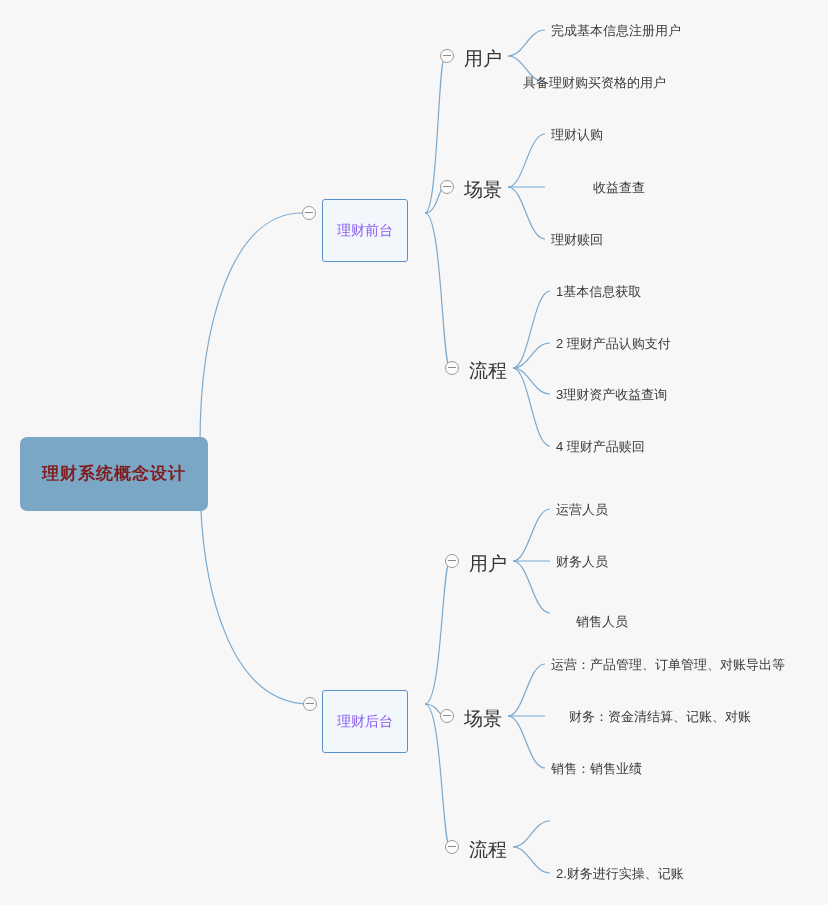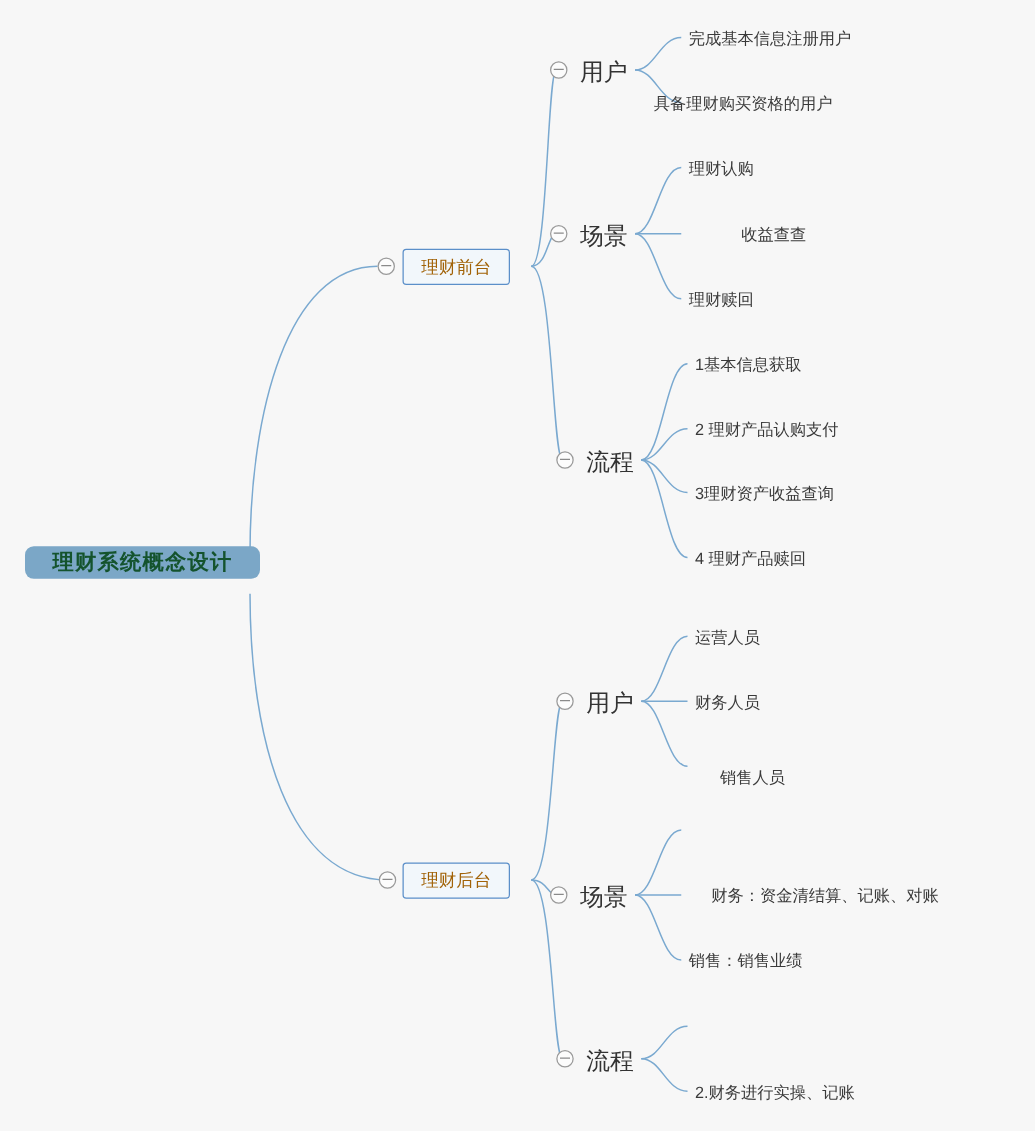--- a/index.html
+++ b/index.html
@@ -31,36 +31,36 @@
     pointer-events: none;
   }
   .node {
     position: absolute;
     white-space: nowrap;
     box-sizing: border-box;
   }
   
   .node-root {
     background: #7ba7c7;
-    color: #14532d;
+    color: #7f1d1d;
     font-size: 17px;
     font-weight: bold;
     border-radius: 7px;
-    padding: 3px 22px;
+    padding: 27px 22px;
     letter-spacing: 1px;
     line-height: 1.2;
   }
   
   .node-l2 {
     background: #f2f7fb;
     border: 1px solid #5b8fc9;
     border-radius: 3px;
-    color: #a16207;
+    color: #8b5cf6;
     font-size: 14px;
-    padding: 5px 14px;
+    padding: 22px 14px;
     line-height: 1.2;
   }
   
   .node-l3 {
     color: #333333;
     font-size: 19px;
     line-height: 1.2;
   }
   
   .node-leaf {
@@ -166,20 +166,21 @@
   <div class="toggle" style="left:445px; top:554px;"></div>
   <div class="node node-l3" style="left:469px; top:553px;">用户</div>
 
   <div class="node node-leaf" style="left:556px; top:502px;">运营人员</div>
   <div class="node node-leaf" style="left:556px; top:554px;">财务人员</div>
   <div class="node node-leaf" style="left:556px; top:614px;margin-left:20px;">销售人员</div>
 
   <div class="toggle" style="left:440px; top:709px;"></div>
   <div class="node node-l3" style="left:464px; top:708px;">场景</div>
 
+  <div class="node node-leaf" style="left:551px; top:657px;">运营：产品管理、订单管理、对账导出等</div>
   <div class="node node-leaf" style="left:569px; top:709px;">财务：资金清结算、记账、对账</div>
   <div class="node node-leaf" style="left:551px; top:761px;">销售：销售业绩</div>
 
   <div class="toggle" style="left:445px; top:840px;"></div>
   <div class="node node-l3" style="left:469px; top:839px;">流程</div>
 
   <div class="node node-leaf" style="left:556px; top:866px;">2.财务进行实操、记账</div>
 
 </div>
 

